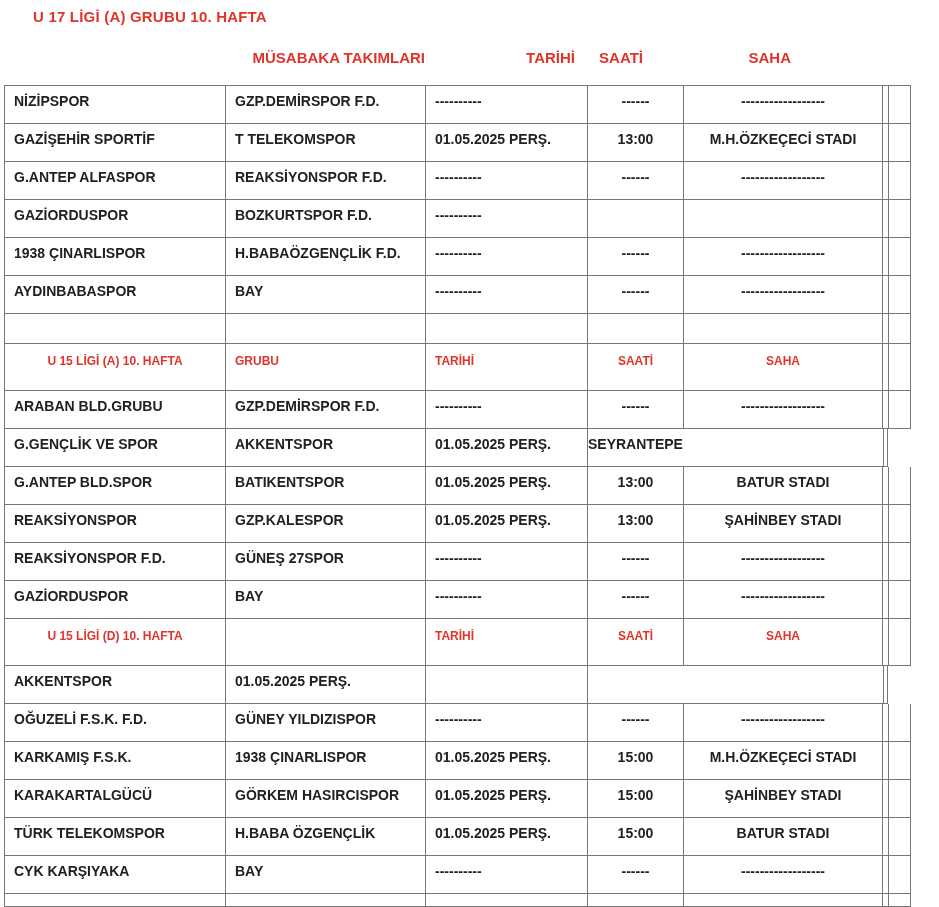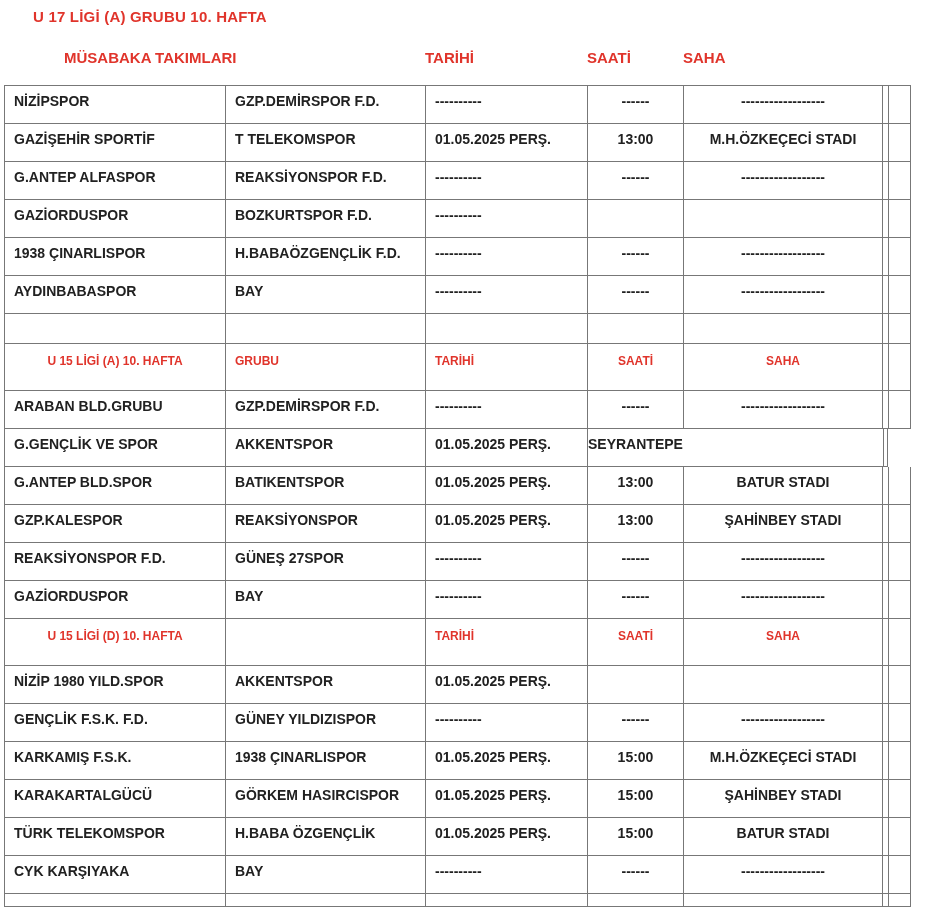--- a/index.html
+++ b/index.html
@@ -6,21 +6,21 @@
     --red:#e0342b;
     --ink:#212121;
     --bd:#777777;
   }
   *{box-sizing:border-box;margin:0;padding:0;}
   html,body{width:939px;height:907px;overflow:hidden;background:#ffffff;
     font-family:"Liberation Sans",sans-serif;}
   .doc{position:relative;width:939px;height:907px;}
   .title{position:absolute;top:8px;left:33px;font-size:15px;font-weight:bold;color:var(--red);letter-spacing:.2px;}
   .top-head{position:absolute;top:49px;left:4px;display:grid;grid-template-columns:421px 162px 96px 200px;}
-  .top-head .lbl{font-size:15px;font-weight:bold;color:var(--red);text-align:left;}
+  .top-head .lbl{font-size:15px;font-weight:bold;color:var(--red);text-align:right;}
   .lbl-teams{padding-left:60px;}
   .lbl-date{padding-right:12px;}
   .lbl-time{padding-right:40px;}
   .lbl-venue{padding-right:92px;}
   .fixture-table{position:absolute;top:85px;left:4px;border-top:1px solid var(--bd);}
   .t-row{display:grid;grid-template-columns:221px 200px 162px 96px 200px 5px 23px;}
   .t-row .cell{border-left:1px solid var(--bd);border-bottom:1px solid var(--bd);
     font-size:14px;color:var(--ink);padding-top:7px;overflow:hidden;white-space:nowrap;}
   .t-row .cell:nth-child(5){border-right:1px solid var(--bd);}
   .t-row .spc{border-bottom:1px solid var(--bd);}
@@ -140,22 +140,22 @@
       <div class="t-row row-data">
         <div class="cell al">G.ANTEP BLD.SPOR</div>
         <div class="cell al">BATIKENTSPOR</div>
         <div class="cell al red">01.05.2025 PERŞ.</div>
         <div class="cell ac">13:00</div>
         <div class="cell ac">BATUR STADI</div>
         <div class="spc"></div>
         <div class="end"></div>
       </div>
       <div class="t-row row-data">
+        <div class="cell al">REAKSİYONSPOR</div>
         <div class="cell al">GZP.KALESPOR</div>
-        <div class="cell al">REAKSİYONSPOR</div>
         <div class="cell al red">01.05.2025 PERŞ.</div>
         <div class="cell ac">13:00</div>
         <div class="cell ac">ŞAHİNBEY STADI</div>
         <div class="spc"></div>
         <div class="end"></div>
       </div>
       <div class="t-row row-data">
         <div class="cell al red">REAKSİYONSPOR F.D.</div>
         <div class="cell al">GÜNEŞ 27SPOR</div>
         <div class="cell al red">----------</div>
@@ -176,30 +176,29 @@
       <div class="t-row row-section">
         <div class="cell ac red">U 15 LİGİ (D) 10. HAFTA</div>
         <div class="cell al red"></div>
         <div class="cell al red">TARİHİ</div>
         <div class="cell ac red">SAATİ</div>
         <div class="cell ac red">SAHA</div>
         <div class="spc"></div>
         <div class="end"></div>
       </div>
       <div class="t-row row-data">
-        <div class="cell al">NİZİP 1980 YILD.SPOR</div>
         <div class="cell al">AKKENTSPOR</div>
         <div class="cell al red">01.05.2025 PERŞ.</div>
         <div class="cell ac"></div>
         <div class="cell ac"></div>
         <div class="spc"></div>
         <div class="end"></div>
       </div>
       <div class="t-row row-data">
-        <div class="cell al red">GENÇLİK F.S.K. F.D.</div>
+        <div class="cell al red">OĞUZELİ F.S.K. F.D.</div>
         <div class="cell al">GÜNEY YILDIZISPOR</div>
         <div class="cell al red">----------</div>
         <div class="cell ac red">------</div>
         <div class="cell ac red">------------------</div>
         <div class="spc"></div>
         <div class="end"></div>
       </div>
       <div class="t-row row-data">
         <div class="cell al">KARKAMIŞ F.S.K.</div>
         <div class="cell al">1938 ÇINARLISPOR</div>

